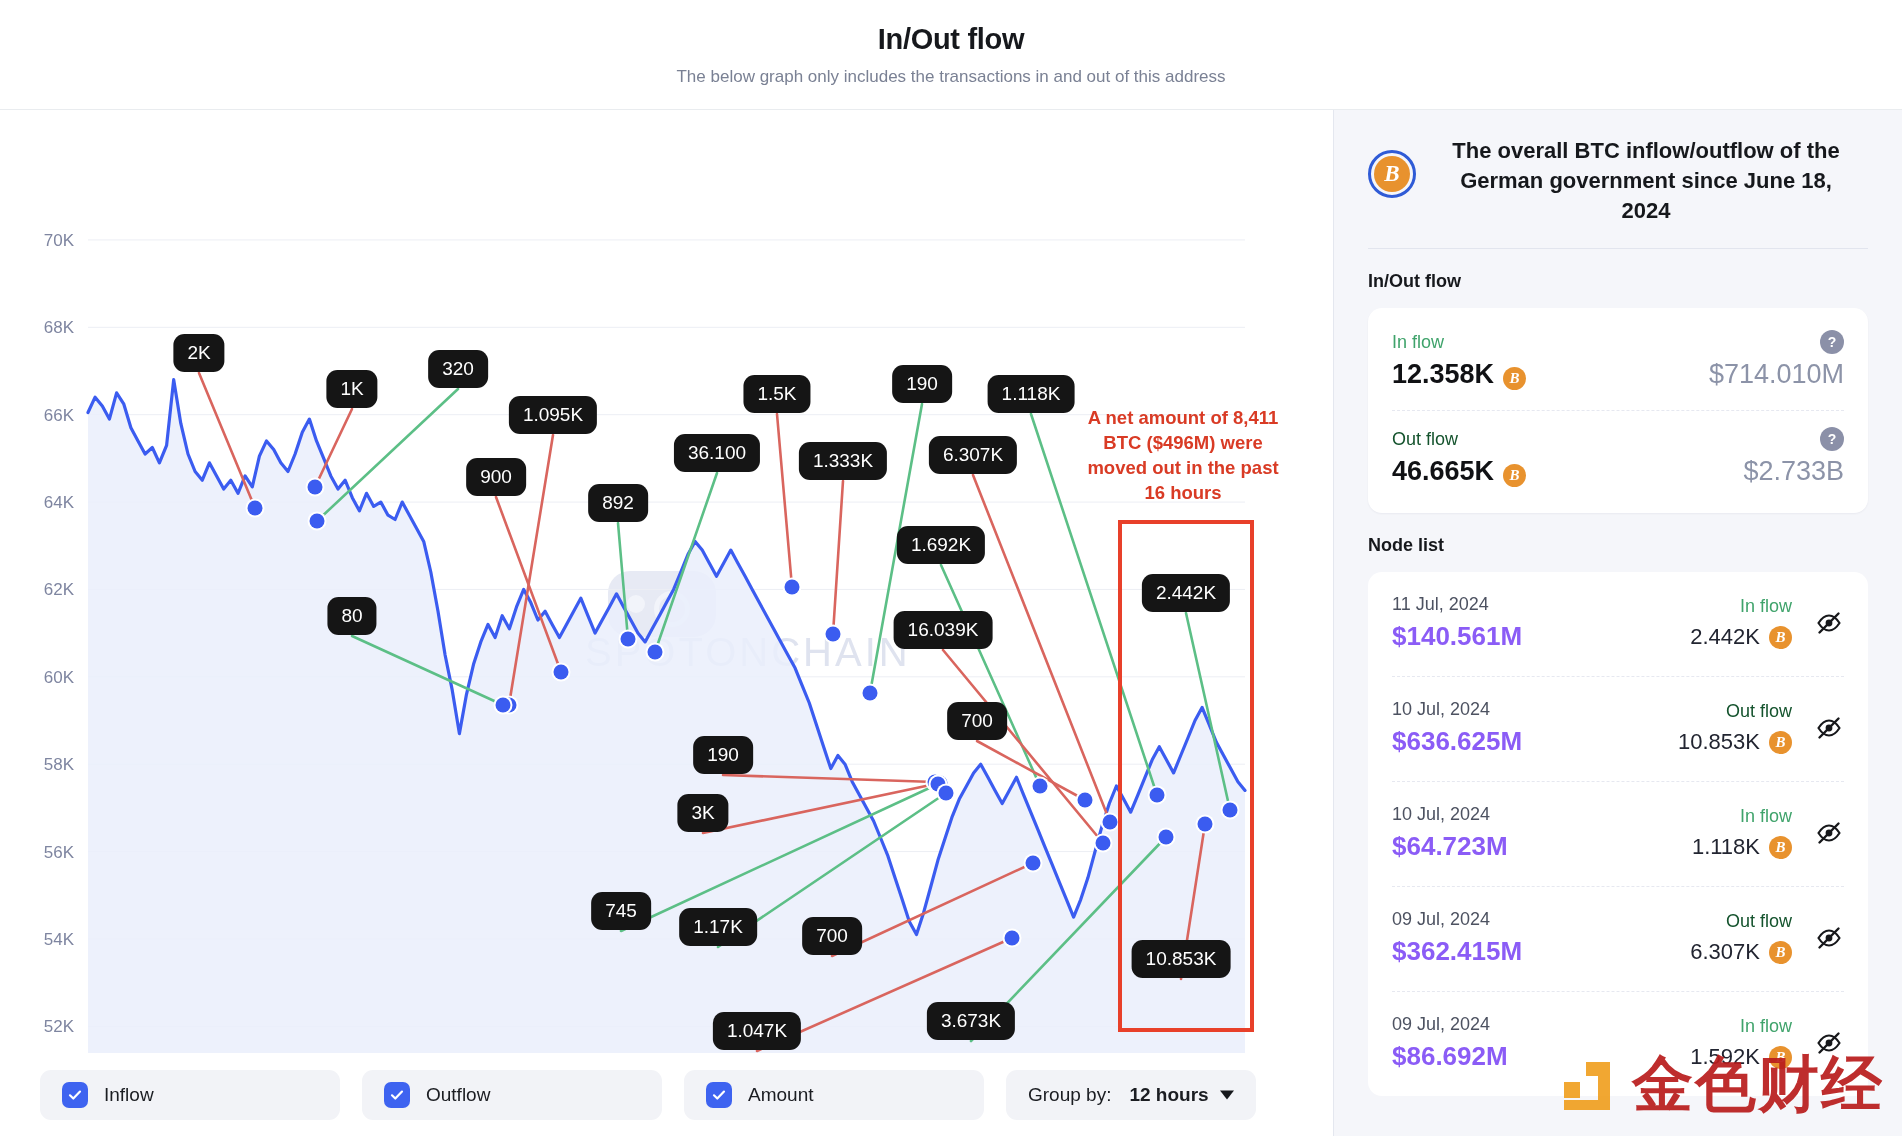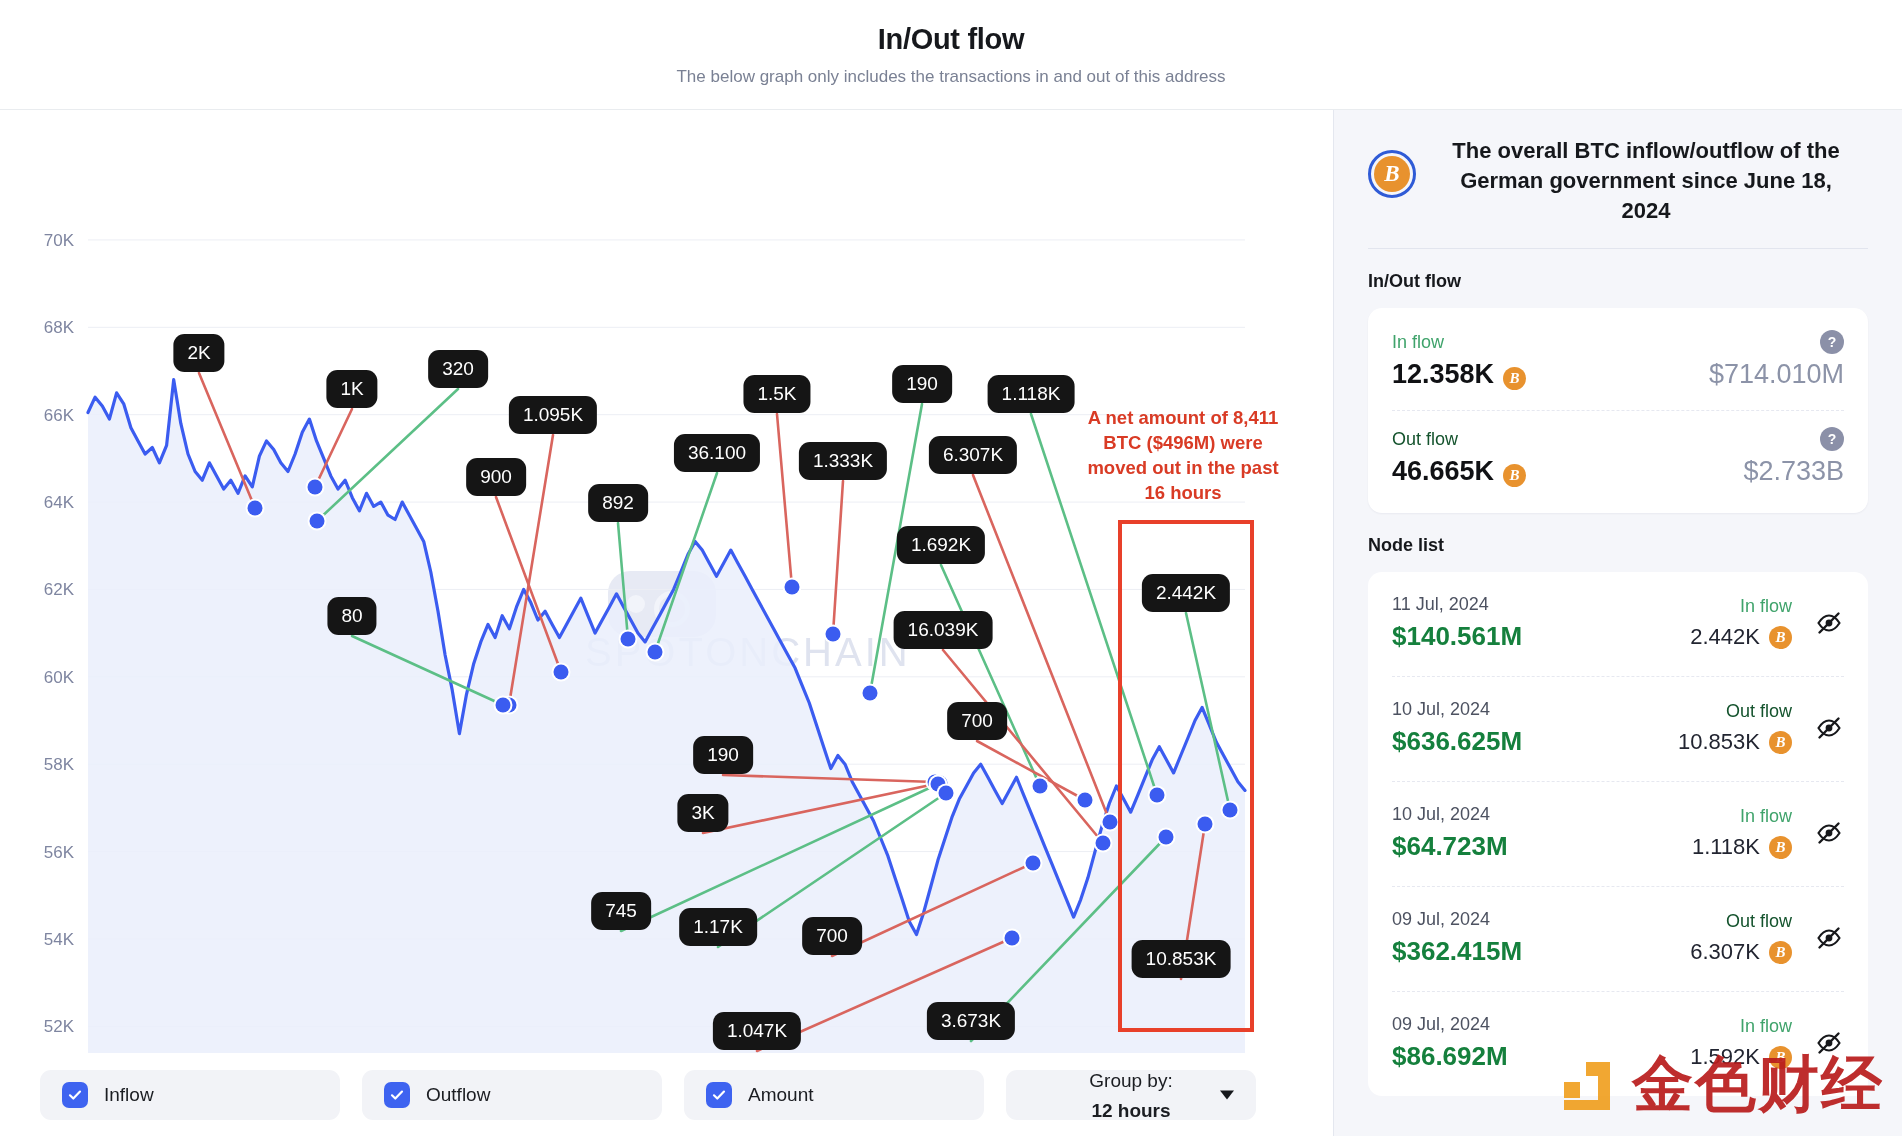--- a/index.html
+++ b/index.html
@@ -75,21 +75,21 @@
     display: flex; align-items: center;
     gap: 22px; padding: 0 40px;
     background: #fff;
   }
   .ctrl {
     height: 50px; border-radius: 11px; background: #f2f3f7;
     display: flex; align-items: center; gap: 16px;
     padding: 0 22px; font-size: 19px; color: #1b1d22;
   }
   .ctrl.cb { width: 300px; }
-  .ctrl.group { width: 250px; justify-content: flex-start; gap: 8px; position: relative; flex-direction: column; }
+  .ctrl.group { width: 250px; justify-content: flex-start; gap: 18px; position: relative; }
   .checkbox {
     width: 26px; height: 26px; border-radius: 7px; background: #3e63f0;
     display: flex; align-items: center; justify-content: center; flex: 0 0 26px;
   }
   .checkbox svg { display: block; }
   .group-label { font-size: 19px; color: #1b1d22; }
   .caret {
     position: absolute; right: 22px; top: 50%; transform: translateY(-50%);
     width: 0; height: 0; border-left: 7px solid transparent;
     border-right: 7px solid transparent; border-top: 9px solid #16181c;
@@ -147,21 +147,21 @@
     color: #fff; font-size: 14px; font-weight: 700;
     display: flex; align-items: center; justify-content: center;
   }
 
   
   .node-card { background: #fff; border-radius: 14px; margin: 16px 34px 0; padding: 0 24px; }
   .node-row { display: flex; align-items: center; padding: 22px 0 24px; }
   .node-row + .node-row { border-top: 1px dashed #e6e8f0; }
   .node-left { flex: 1; }
   .node-date { font-size: 18px; color: #4d5261; }
-  .node-usd { font-size: 26px; font-weight: 700; color: #15803d; margin-top: 6px; }
+  .node-usd { font-size: 26px; font-weight: 700; color: #8b5cf6; margin-top: 6px; }
   .node-right { text-align: right; margin-right: 22px; }
   .node-flow { font-size: 18px; }
   .node-btc { display: flex; align-items: center; justify-content: flex-end; gap: 9px; font-size: 22px; color: #222531; margin-top: 7px; }
   .eye { width: 30px; flex: 0 0 30px; display: flex; align-items: center; justify-content: center; }
 
   
   .wm-br { position: absolute; right: 18px; bottom: 10px; display: flex; align-items: center; gap: 14px; opacity: .92; }
   .wm-sq { position: relative; width: 58px; height: 58px; }
   .wm-cn { font-size: 61px; font-weight: 700; color: #b91c1c; letter-spacing: 2px; font-family: "DejaVu Sans", sans-serif; }
 </style>

